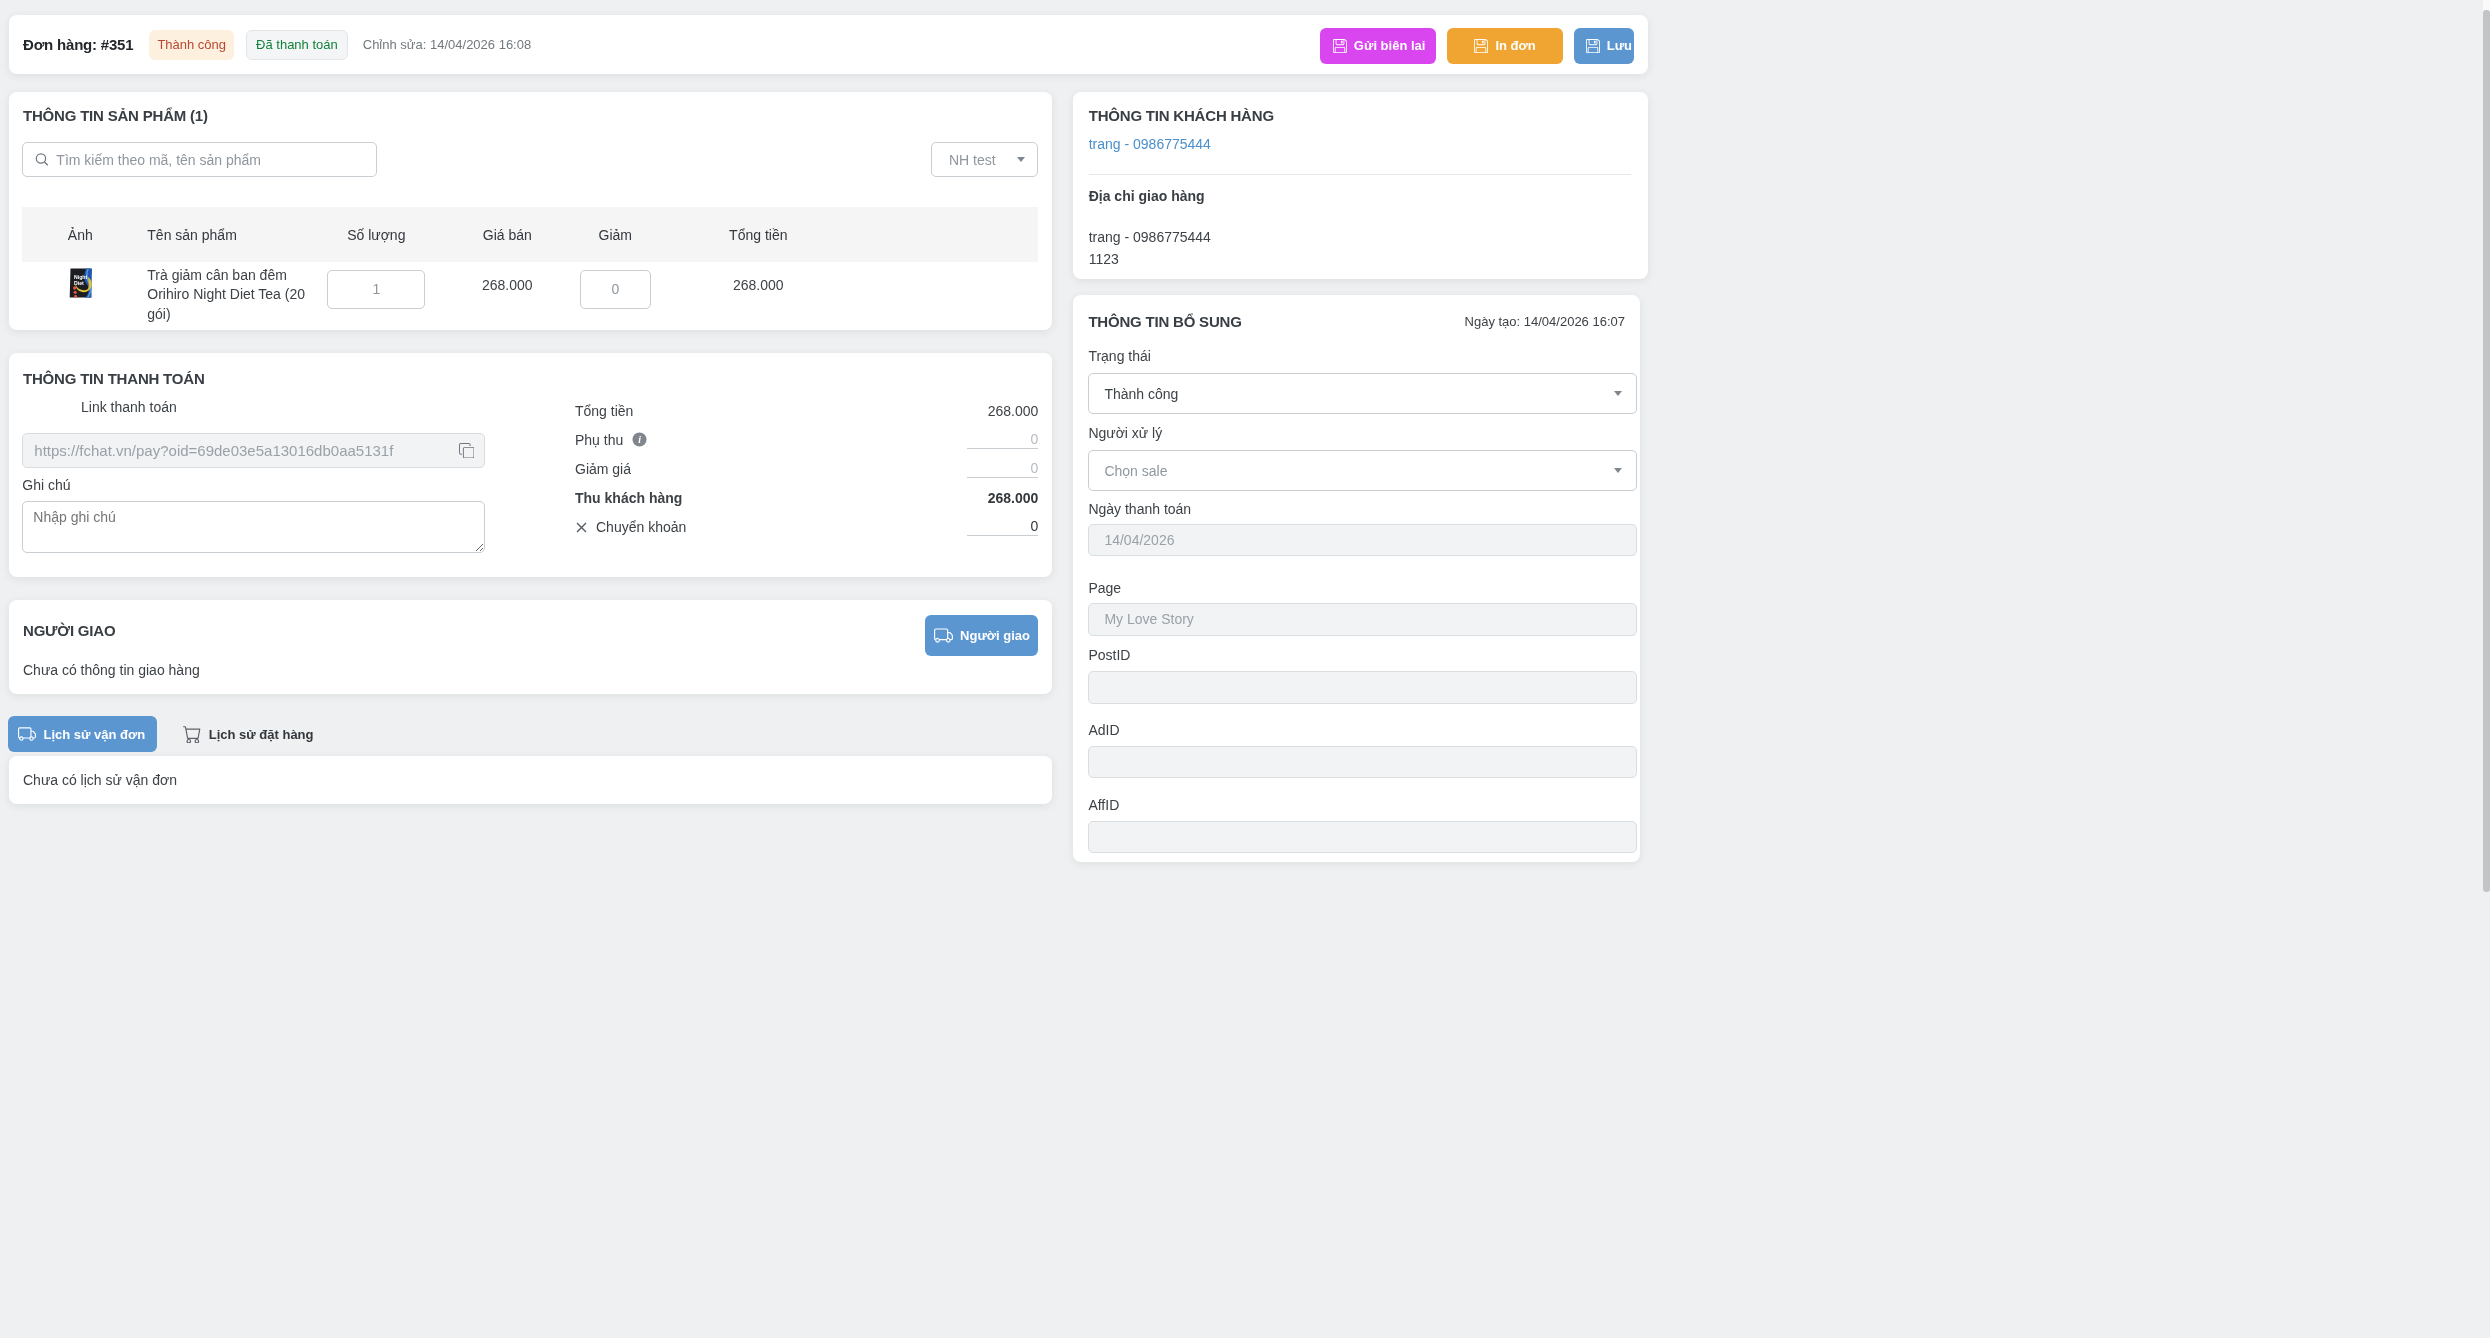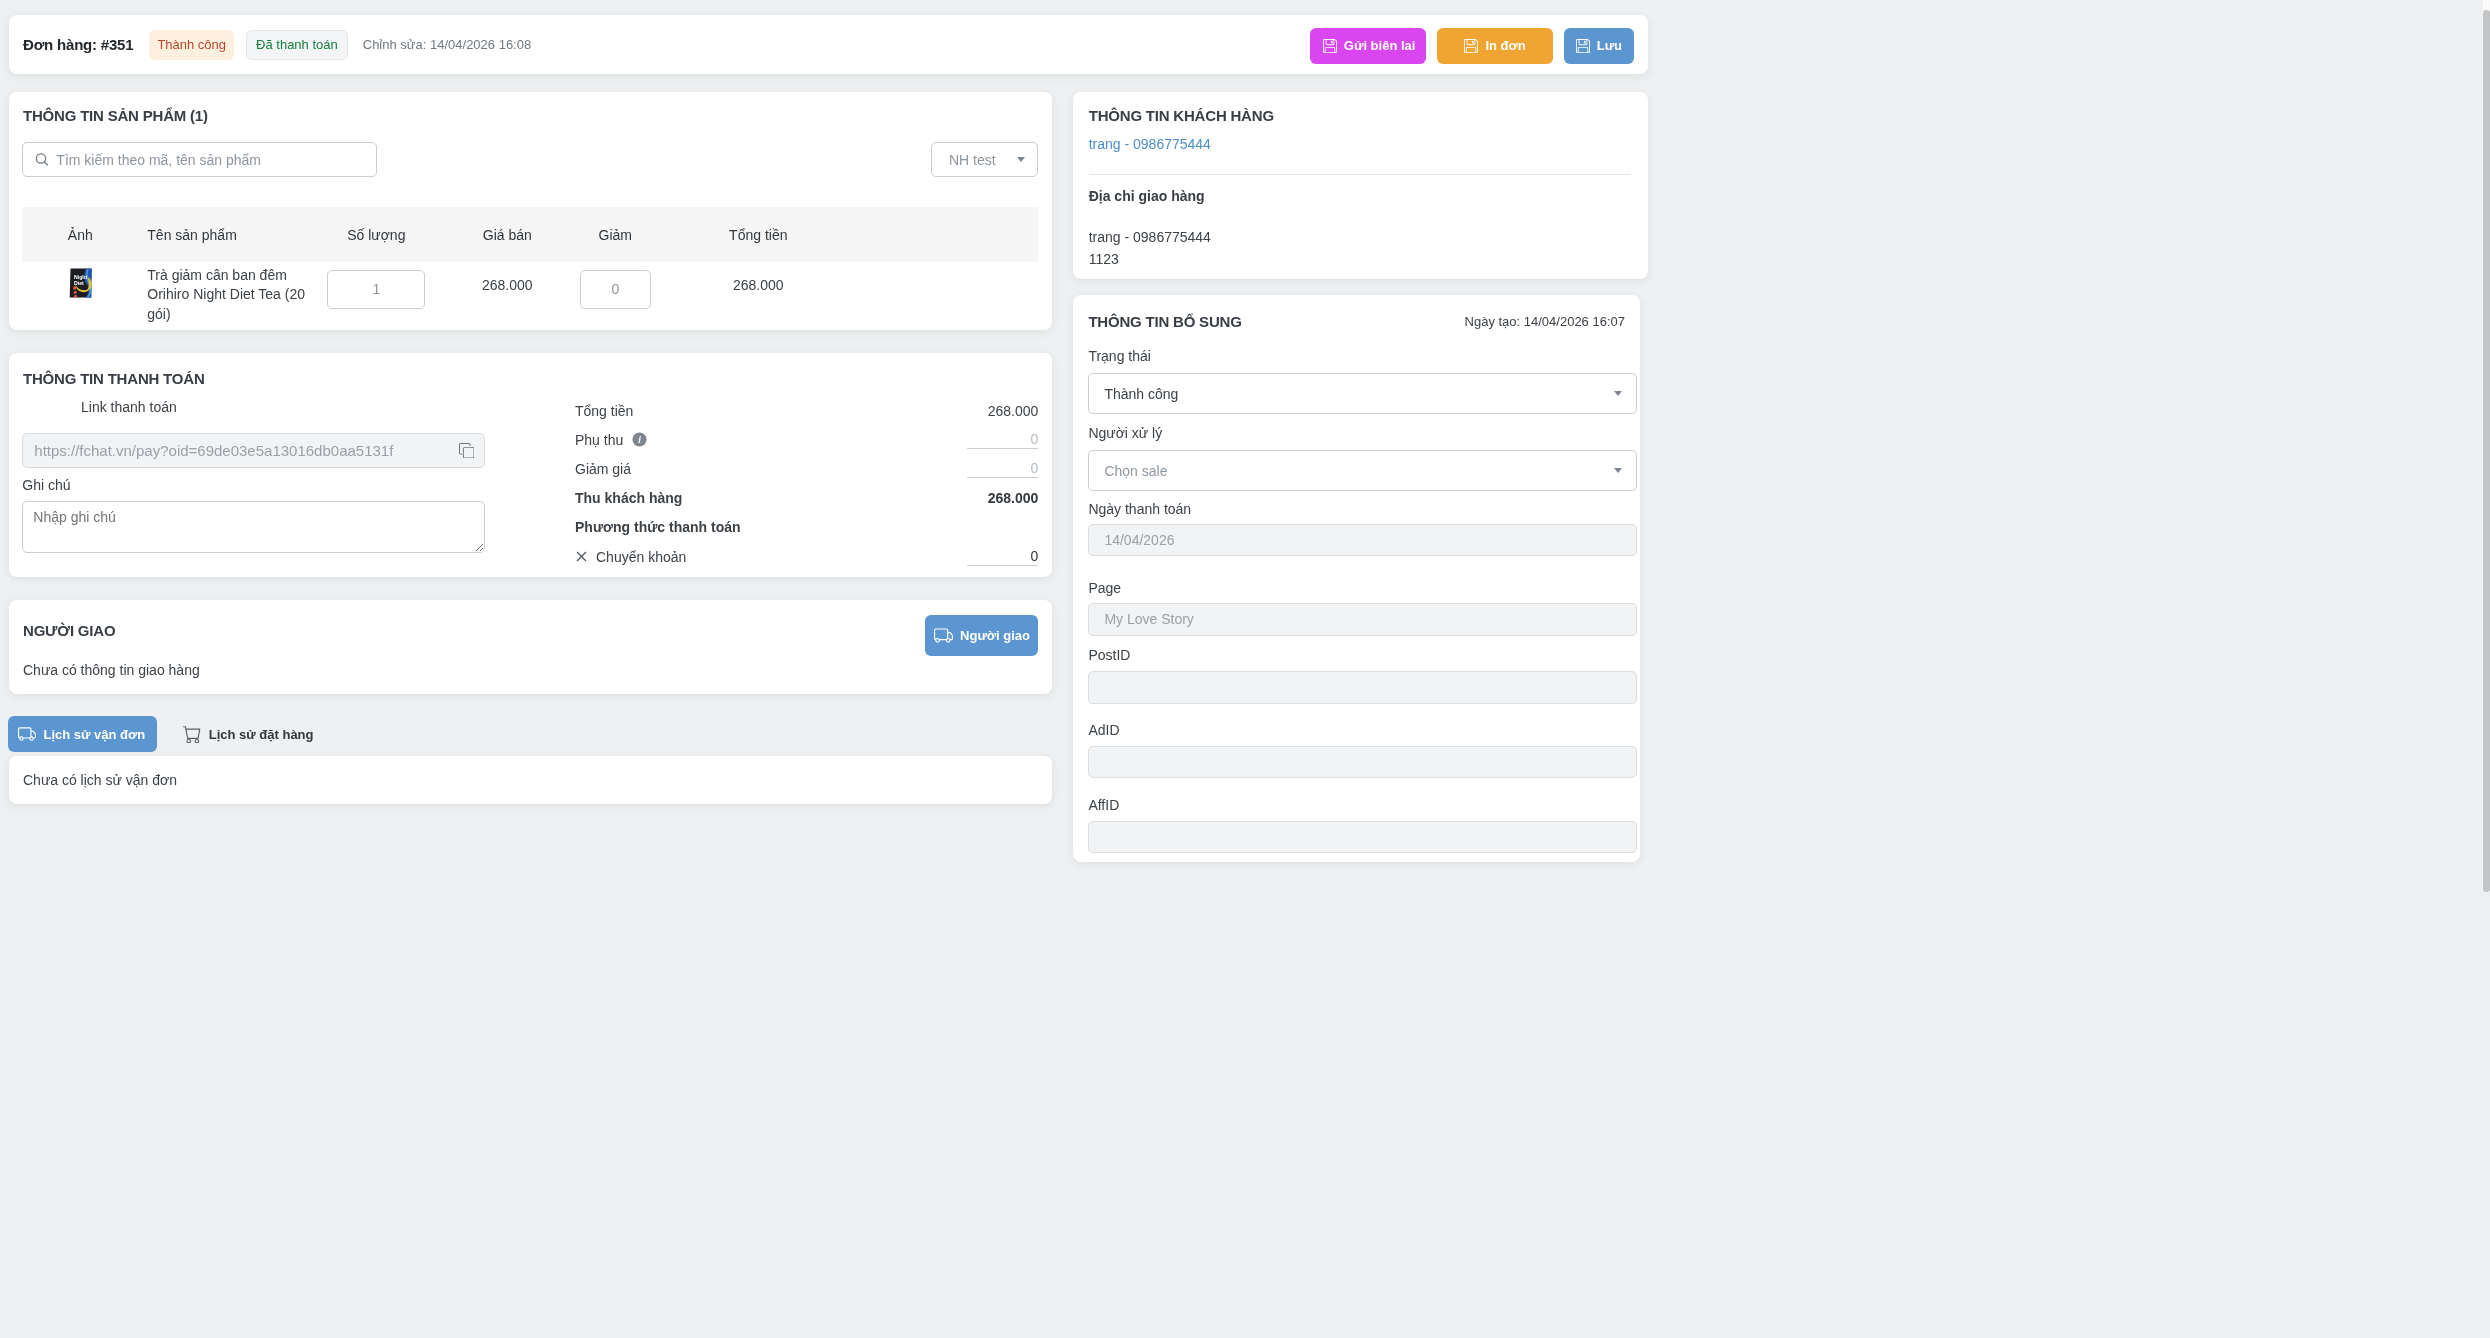--- a/index.html
+++ b/index.html
@@ -35,21 +35,21 @@
 }
 #topbar .edited { margin-left:15px; font-size:13px; color:#72797f; }
 #topbar .btns { margin-left:auto; display:flex; gap:11px; position:relative; top:1px; }
 .btn {
   display:inline-flex; align-items:center; justify-content:center; gap:7px;
   height:36px; border-radius:6px; color:#fff; font-weight:bold; font-size:13px;
 }
 .btn svg { flex:0 0 auto; }
 .btn-green { background:#d946ef; padding:0 11px 0 13px; }
 .btn-orange { background:#f0a431; padding:0 27px; }
-.btn-blue { background:#5b96d0; padding:0 12px 0 12px; gap:7px; }
+.btn-blue { background:#5b96d0; padding:0 2px 0 12px; gap:7px; }
 
 
 #prodcard { left:9px; top:92px; width:1043px; height:238px; }
 .ctitle.t1 { left:14px; top:15px; }
 .searchbox {
   position:absolute; left:13.3px; top:50px;
   width:355px; height:35px; border:1px solid #c9ced3; border-radius:5px;
   display:flex; align-items:center; padding:0 10px 0 12px; background:#fff;
 }
 .searchbox input { border:0; outline:0; font:14px "Liberation Sans",sans-serif; color:#3d4247; width:100%; }
@@ -255,23 +255,20 @@
       </div>
     <div class="prow">
         <span class="pl">Giảm giá</span>
         <span class="pv ul70">0</span>
       </div>
     <div class="prow">
         <span class="pl bold">Thu khách hàng</span>
         <span class="pv bold">268.000</span>
       </div>
     <div class="prow">
-        <span class="pl bold">Phương thức thanh toán</span>
-      </div>
-    <div class="prow">
         <span class="pl" style="display:inline-flex;align-items:center"><svg width="13" height="13" viewBox="0 0 16 16" stroke="#565d64" stroke-width="1.7" style="margin-right:8px">
             <line x1="2.5" y1="2.5" x2="13.5" y2="13.5"></line>
             <line x1="13.5" y1="2.5" x2="2.5" y2="13.5"></line>
           </svg>Chuyển khoản</span>
         <span class="pv ul70" style="color:#33383d">0</span>
       </div>
   </div>
 </div>
 
 <div class="card" id="shipcard">

